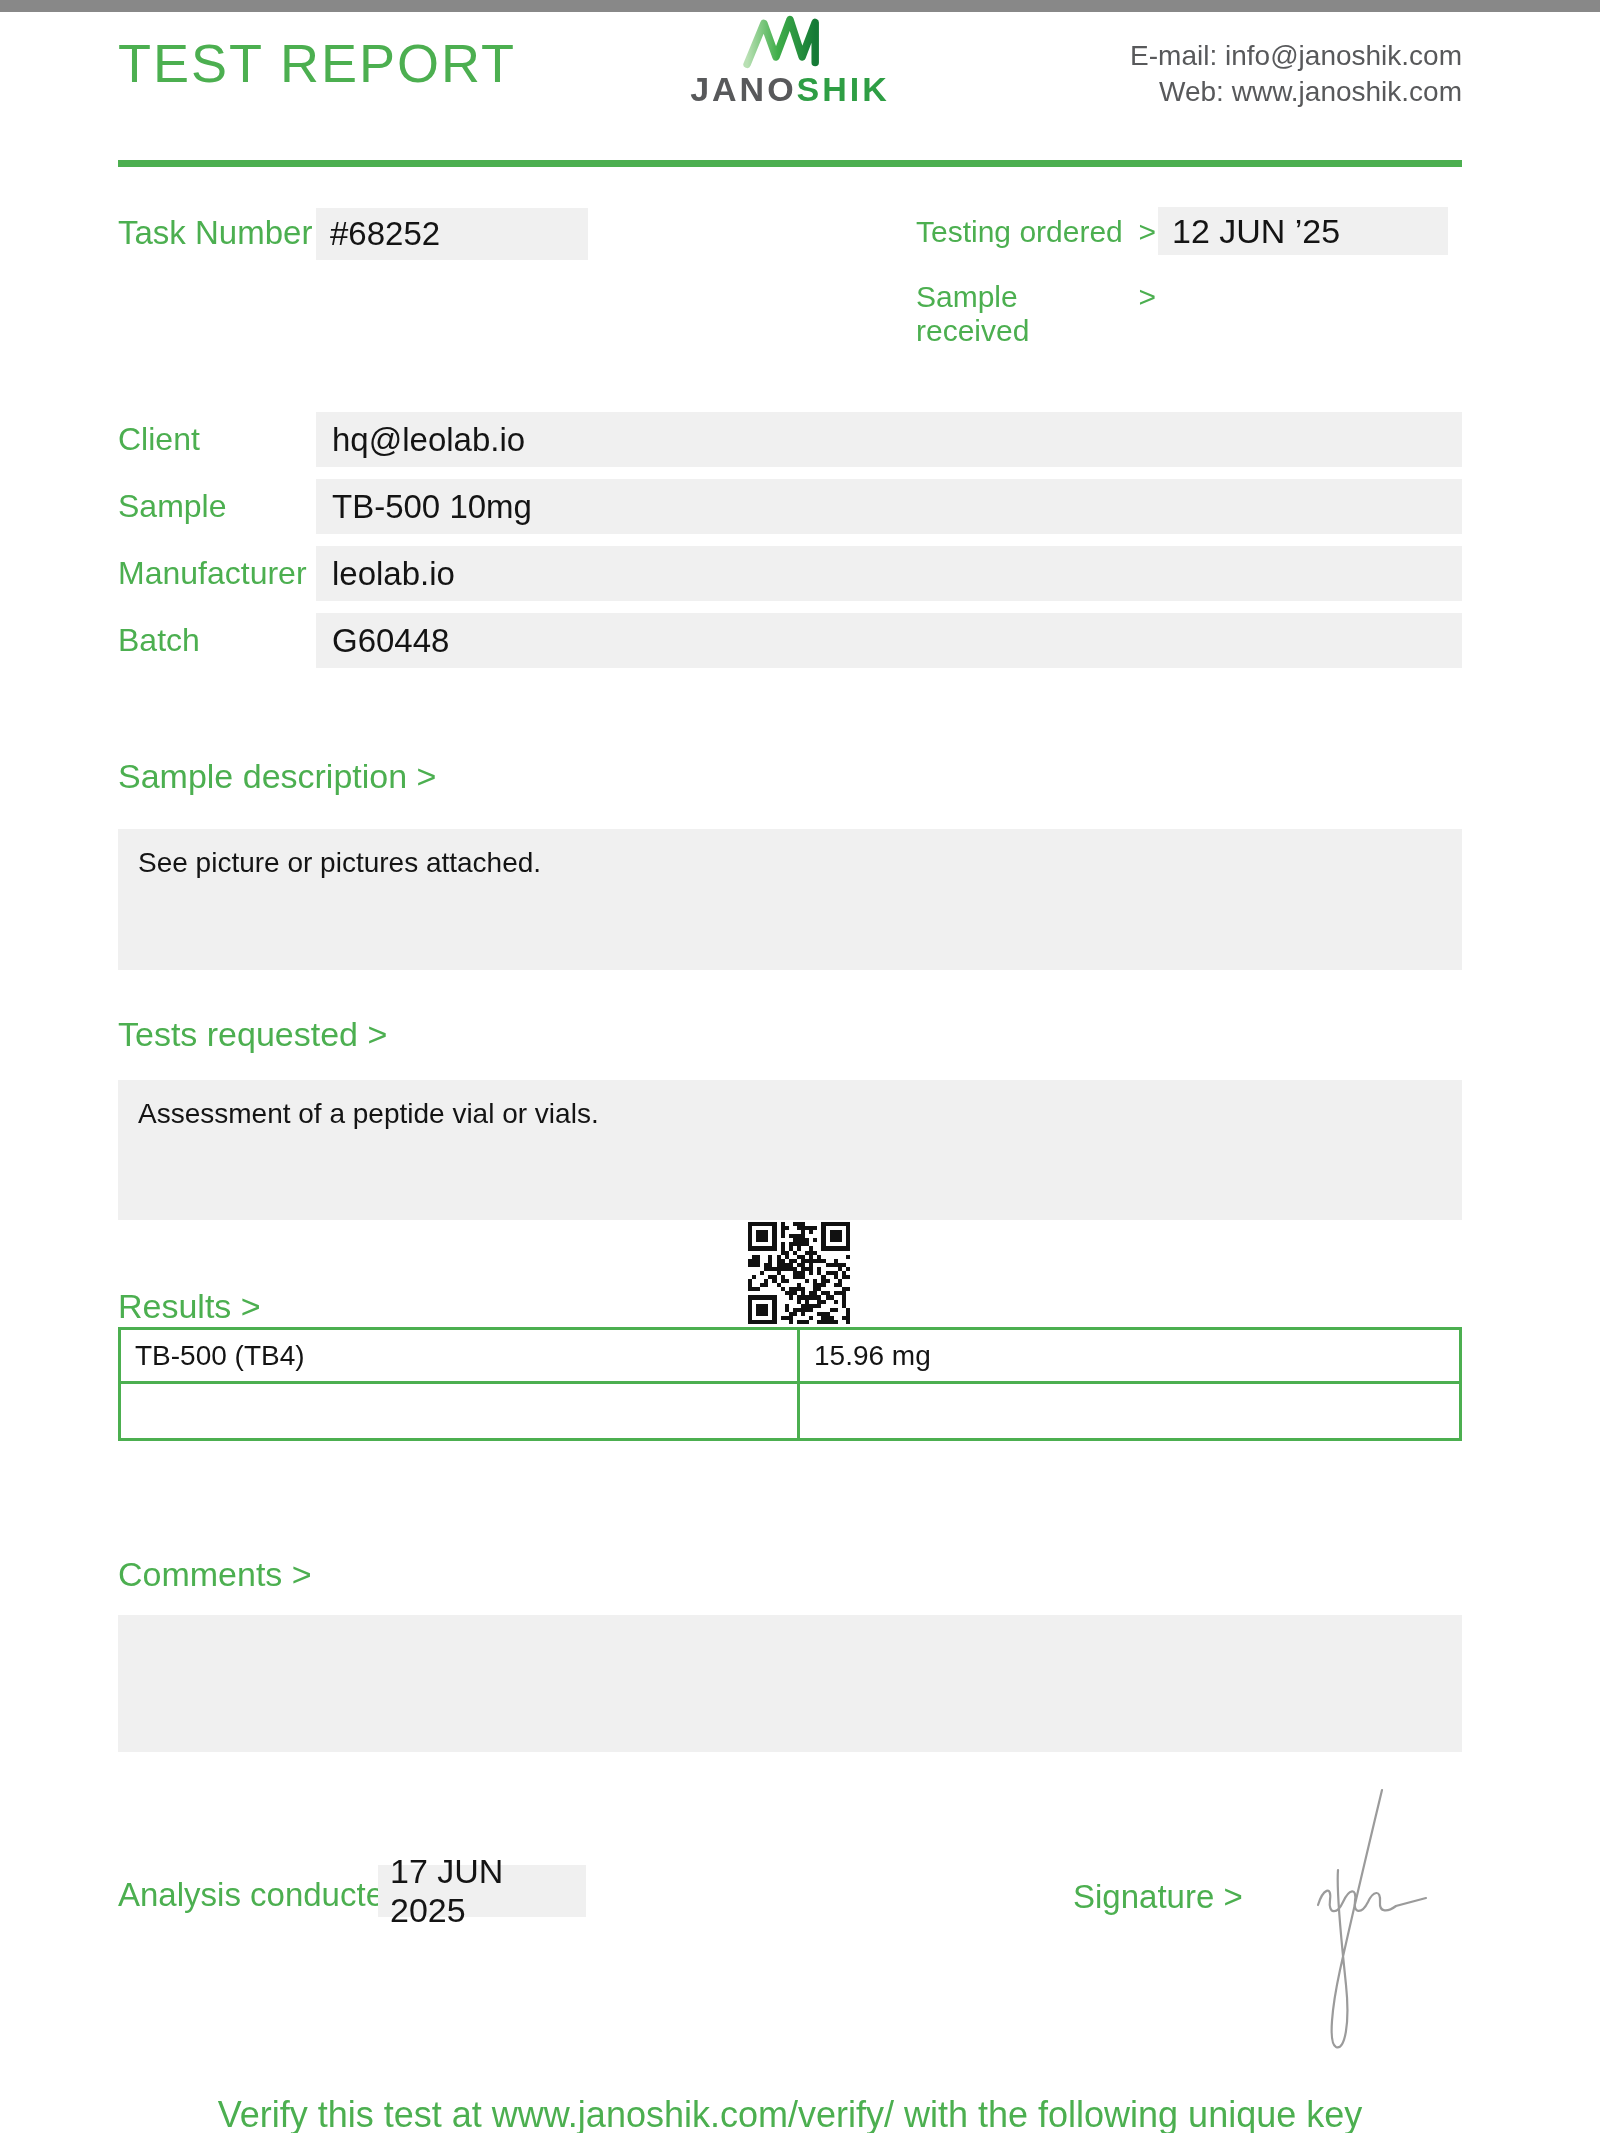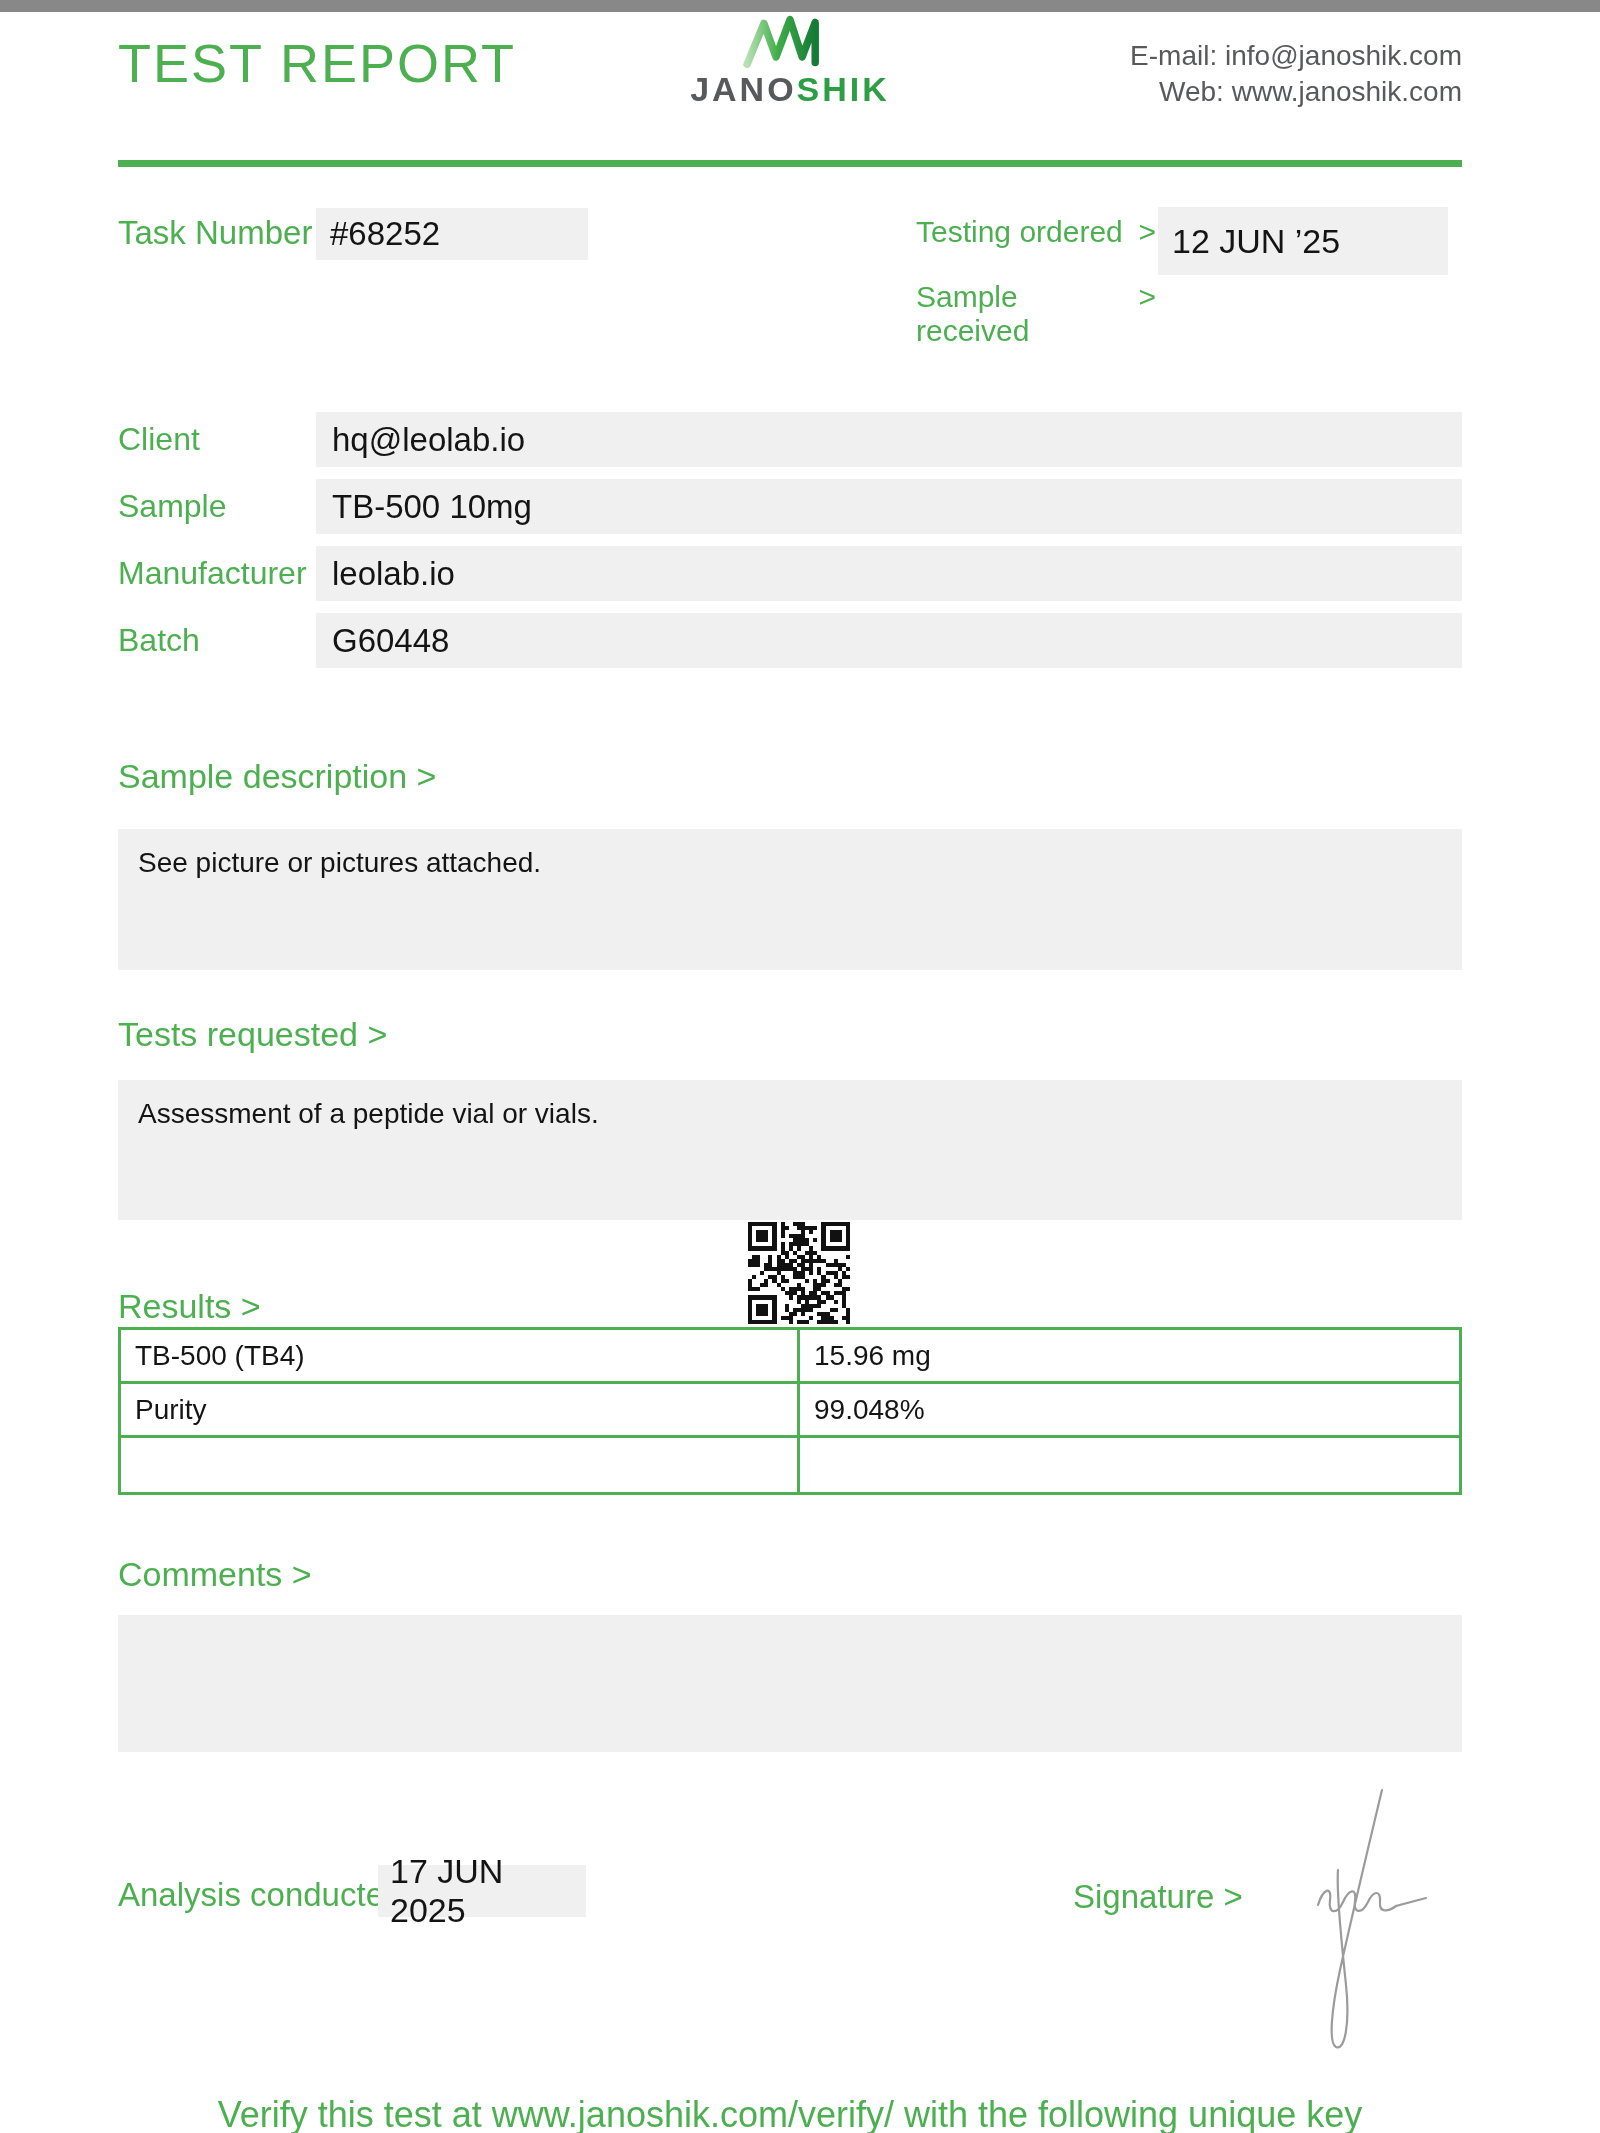--- a/index.html
+++ b/index.html
@@ -25,21 +25,21 @@
     color:var(--logo-gray);font-size:28px;line-height:36px;white-space:nowrap;}
   .rule{position:absolute;left:118px;top:148px;width:1344px;height:7px;background:var(--green);}
   
   .g-label{color:var(--green);white-space:nowrap;}
   .task-label{position:absolute;left:118px;top:202px;font-size:33px;}
   .task-box{position:absolute;left:316px;top:196px;width:272px;height:52px;background:var(--field-bg);
     font-size:33px;display:flex;align-items:center;padding-left:14px;color:var(--ink);}
   .date-row{position:absolute;left:916px;width:240px;display:flex;justify-content:space-between;
     font-size:30px;color:var(--green);}
   .date-row.r1{top:203px;} .date-row.r2{top:268px;}
-  .date-box{position:absolute;left:1158px;width:290px;height:68px;background:var(--field-bg);
+  .date-box{position:absolute;left:1158px;width:290px;height:48px;background:var(--field-bg);
     font-size:34px;display:flex;align-items:center;padding-left:14px;}
   .date-box.r1{top:195px;} .date-box.r2{top:260px;}
   
   .detail-row{position:absolute;left:118px;width:1344px;height:55px;display:flex;align-items:stretch;}
   .detail-row .lbl{width:198px;font-size:32px;color:var(--green);display:flex;align-items:center;}
   .detail-row .val{flex:1;background:var(--field-bg);font-size:33px;display:flex;align-items:center;padding-left:16px;}
   .dr0{top:400px;} .dr1{top:467px;} .dr2{top:534px;} .dr3{top:601px;}
   
   .sec-head{position:absolute;left:118px;font-size:34px;color:var(--green);white-space:nowrap;}
   .sh-desc{top:745px;} .sh-tests{top:1003px;} .sh-results{top:1275px;} .sh-comments{top:1543px;}
@@ -366,24 +366,20 @@
       </svg>
   </div>
   <div class="sec-head sh-results">Results &gt;</div>
 
   <div class="rtable">
     <div class="rrow">
       <div class="rcell c1">TB-500 (TB4)</div>
       <div class="rcell c2">15.96 mg</div>
     </div>
     <div class="rrow">
-      <div class="rcell c1">Purity</div>
-      <div class="rcell c2">99.048%</div>
-    </div>
-    <div class="rrow">
       <div class="rcell c1"></div>
       <div class="rcell c2"></div>
     </div>
   </div>
 
   <div class="sec-head sh-comments">Comments &gt;</div>
   <div class="sec-box box-comments"></div>
 
   <div class="analysis-label g-label">Analysis conducted &gt;</div>
   <div class="analysis-box">17 JUN 2025</div>

